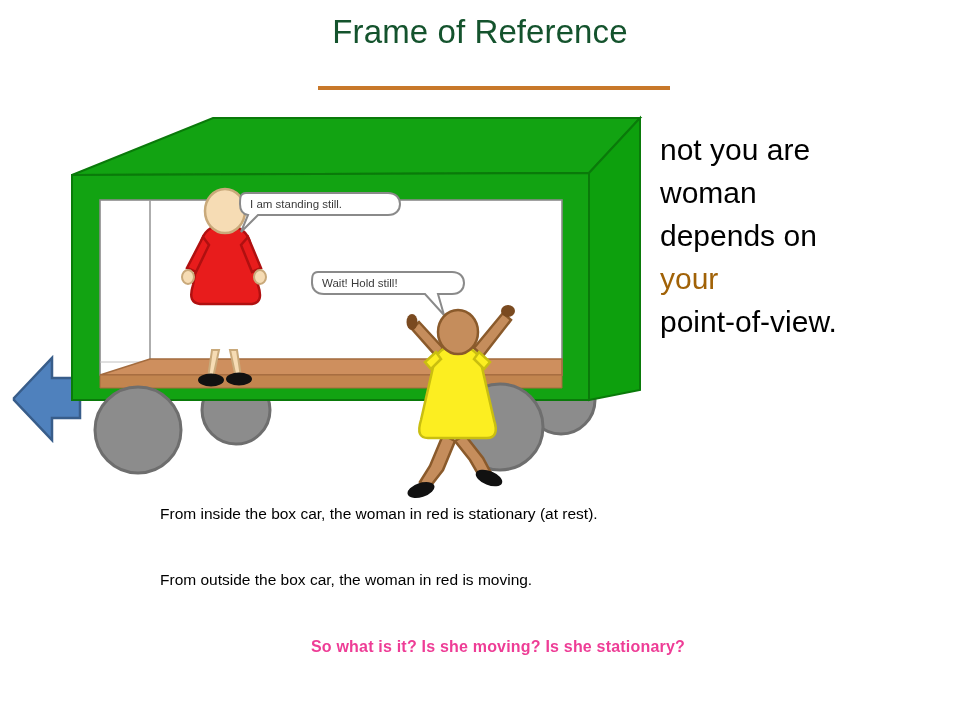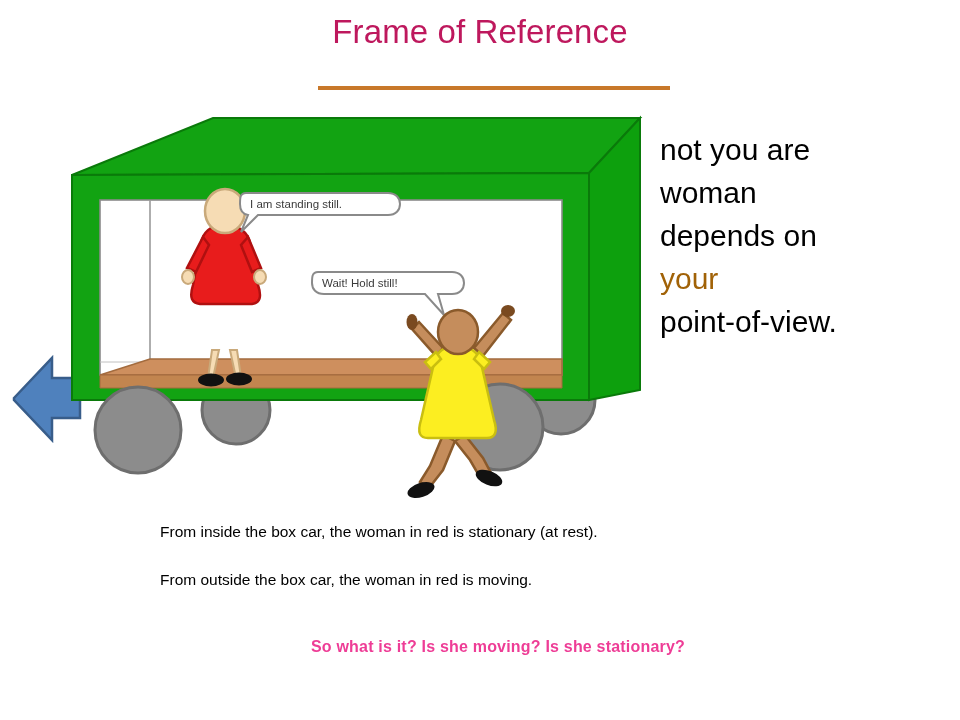--- a/index.html
+++ b/index.html
@@ -17,21 +17,21 @@
   }
 
   
   #title {
     position: absolute;
     left: 0; top: 12px;
     width: 960px;
     text-align: center;
     font-size: 33px;
     font-weight: 400;
-    color: #be185d;
+    color: #14532d;
     letter-spacing: 0.1px;
     line-height: 40px;
   }
   #title-rule {
     position: absolute;
     left: 318px; top: 86px;
     width: 352px; height: 4px;
     background: #C8782A;
   }
 
@@ -49,21 +49,21 @@
 
   
   .caption {
     position: absolute;
     left: 160px;
     width: 700px;
     font-size: 15.5px;
     color: #000000;
     line-height: 20px;
   }
-  #caption-1 { top: 522px; }
+  #caption-1 { top: 504px; }
   #caption-2 { top: 570px; }
   #caption-3 {
     position: absolute;
     left: 0; top: 638px;
     width: 960px;
     text-align: center;
     font-size: 16px;
     font-weight: bold;
     color: #EE3D96;
     letter-spacing: 0.2px;

